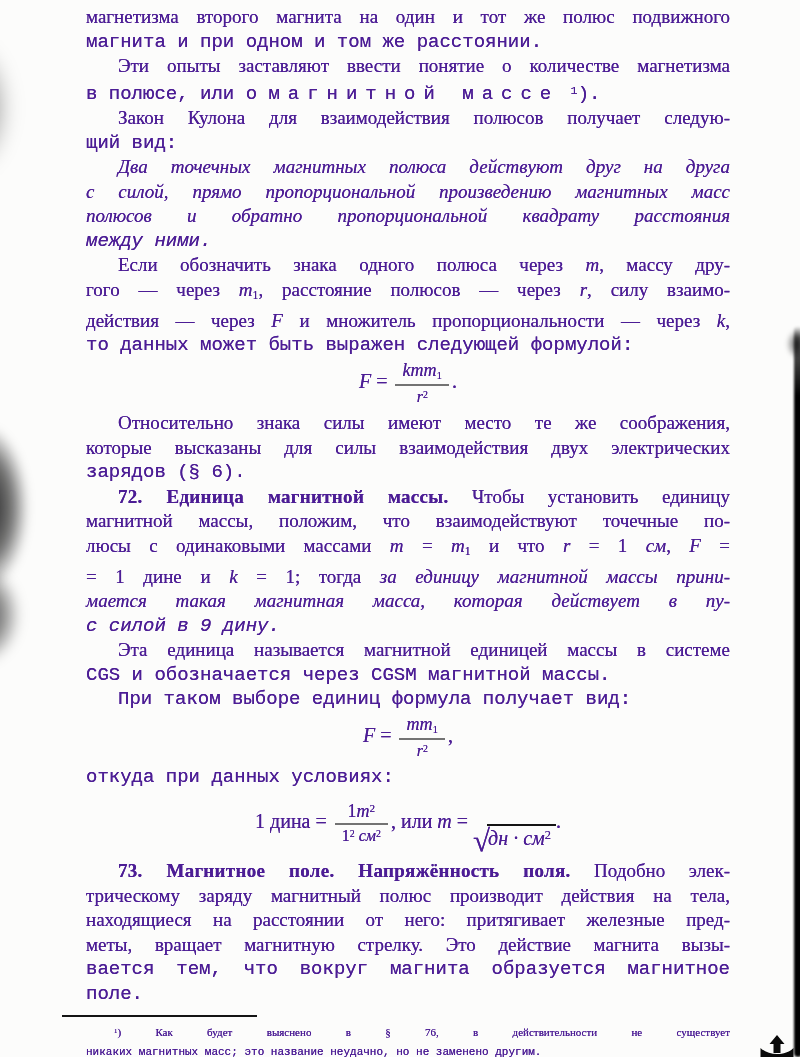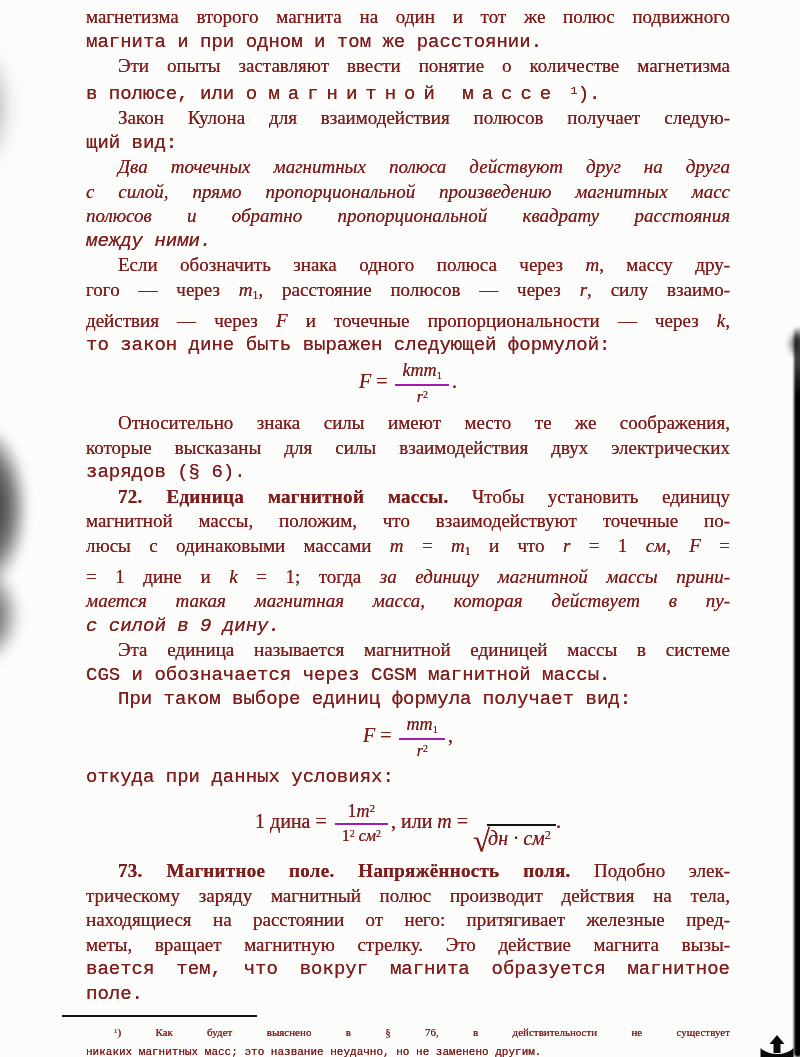--- a/index.html
+++ b/index.html
@@ -5,21 +5,21 @@
   html,body{margin:0;padding:0;background:#e8e8e6;}
   .page{
     position:relative;
     width:800px;height:1057px;
     margin:0 auto;
     background:#fcfcfb;
     overflow:hidden;
     box-sizing:border-box;
     padding:5px 70px 0 86px;
     font-family:"Liberation Serif","DejaVu Serif",serif;
-    color:#7f1d1d;
+    color:#4c1d95;
     font-size:19px;
     line-height:24.5px;
     text-shadow:0 0 0.4px currentColor;
   }
   .content{position:relative;z-index:2;}
   .para{margin:0;}
   .line{text-align:justify;}
   .line.fill{text-align-last:justify;}
   .line.last{text-align-last:left;font-family:Liberation Mono, monospace;}
   .line.ind{padding-left:32px;}
@@ -29,21 +29,21 @@
   .sb{font-size:0.62em;vertical-align:-0.28em;}
   .sp{font-size:0.62em;vertical-align:0.45em;}
   .ls{letter-spacing:0.42em;}
   .formula{
     text-align:center;
     margin:2px 0 4px;
     font-size:20px;
     line-height:1;
   }
   .frac{display:inline-block;vertical-align:middle;text-align:center;margin:0 3px;}
-  .frac .num{display:block;padding:1px 7px 3px;border-bottom:2px solid #a21caf;line-height:1.05;font-size:0.9em;}
+  .frac .num{display:block;padding:1px 7px 3px;border-bottom:2px solid #737373;line-height:1.05;font-size:0.9em;}
   .frac .den{display:block;padding:3px 7px 1px;line-height:1.05;font-size:0.8em;}
   .sqrt{display:inline-block;white-space:nowrap;vertical-align:middle;margin-top:32px;}
   .sqrt .sign{font-size:1.55em;vertical-align:-0.18em;}
   .sqrt .bar{border-top:2px solid #141414;padding:2px 5px 0 1px;margin-left:-3px;display:inline-block;}
   .footnote-rule{
     width:195px;margin:9px 0 4px -24px;
     border:0;border-top:2.5px solid #141414;
   }
   .para.footnote{font-size:11px;line-height:19.5px;margin-top:2px;}
   .para.footnote .line.ind{padding-left:28px;}
@@ -97,22 +97,22 @@
       </div>
       <div class="para italic">
         <div class="line fill ind"><span>Два точечных магнитных полюса действуют друг на друга</span></div>
         <div class="line fill"><span>с силой, прямо пропорциональной произведению магнитных масс</span></div>
         <div class="line fill"><span>полюсов и обратно пропорциональной квадрату расстояния</span></div>
         <div class="line last"><span>между ними.</span></div>
       </div>
       <div class="para">
         <div class="line fill ind"><span>Если обозначить знака одного полюса через </span><span class="it">m</span><span>, массу дру-</span></div>
         <div class="line fill"><span>гого — через </span><span class="it">m</span><span class="sb">1</span><span>, расстояние полюсов — через </span><span class="it">r</span><span>, силу взаимо-</span></div>
-        <div class="line fill"><span>действия — через </span><span class="it">F</span><span> и точечные пропорциональности — через </span><span class="it">k</span><span>,</span></div>
-        <div class="line last"><span>то закон дине быть выражен следующей формулой:</span></div>
+        <div class="line fill"><span>действия — через </span><span class="it">F</span><span> и множитель пропорциональности — через </span><span class="it">k</span><span>,</span></div>
+        <div class="line last"><span>то данных может быть выражен следующей формулой:</span></div>
       </div>
       <div class="formula"><span class="it">F</span><span> = </span><span class="frac"><span class="num"><span class="it">kmm</span><span class="sb">1</span></span><span class="den"><span class="it">r</span><span class="sp">2</span></span></span><span>.</span></div>
       <div class="para">
         <div class="line fill ind"><span>Относительно знака силы имеют место те же соображения,</span></div>
         <div class="line fill"><span>которые высказаны для силы взаимодействия двух электрических</span></div>
         <div class="line last"><span>зарядов (§ 6).</span></div>
       </div>
       <div class="para">
         <div class="line fill ind"><span class="bd">72. Единица магнитной массы.</span><span> Чтобы установить единицу</span></div>
         <div class="line fill"><span>магнитной массы, положим, что взаимодействуют точечные по-</span></div>

